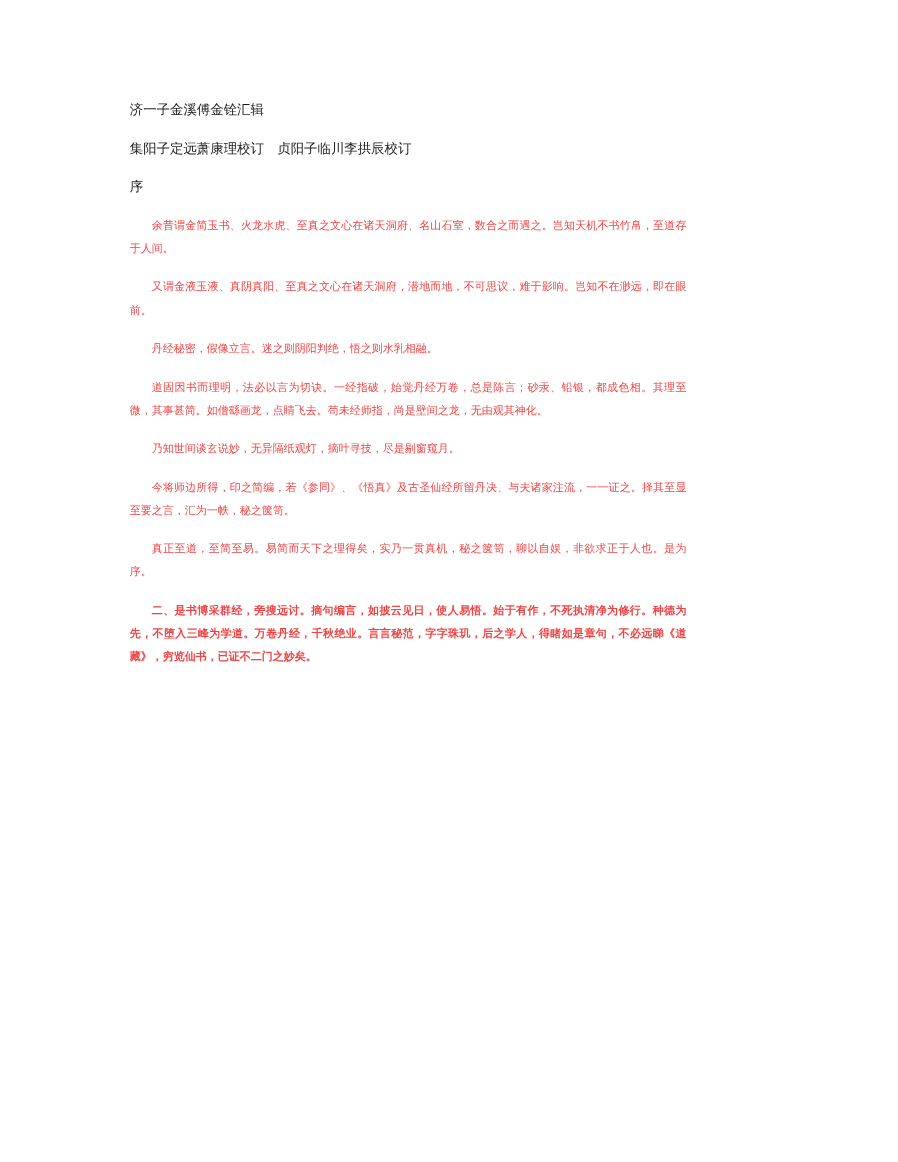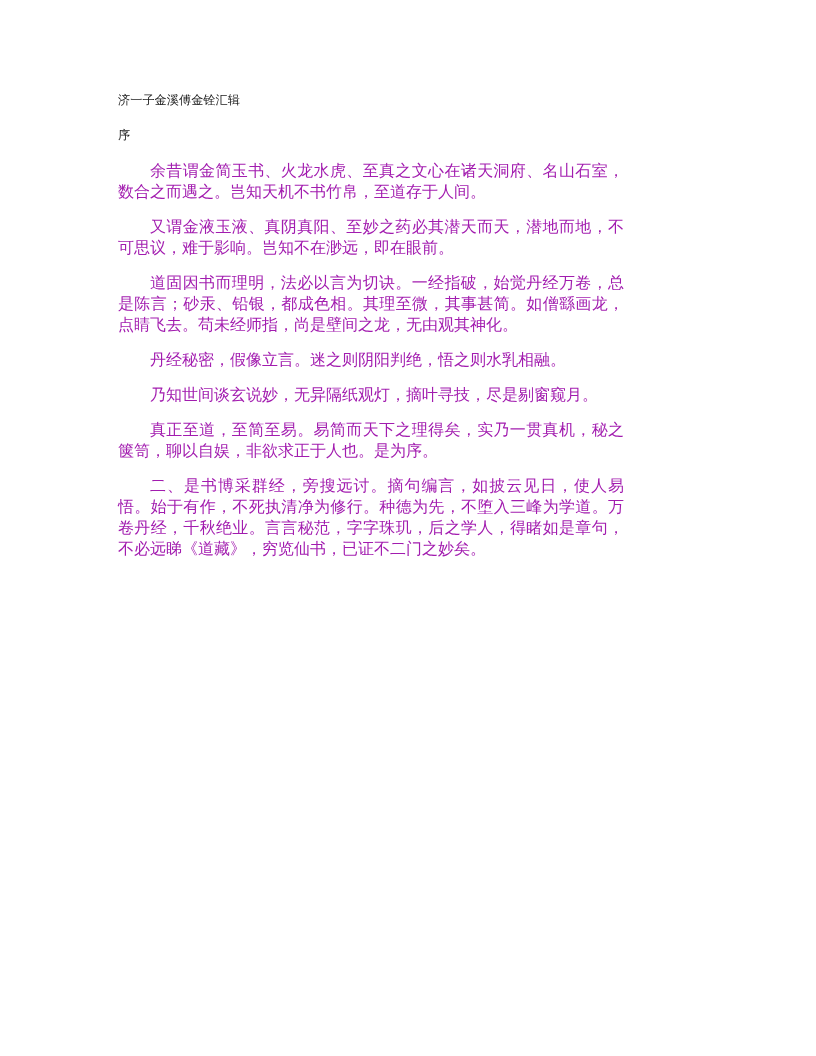--- a/index.html
+++ b/index.html
@@ -29,46 +29,49 @@
     color: #1a1a1a;
   }
   .section-title {
     font-size: 12.2px;
     line-height: 21px;
     margin: 0 0 14px 0;
     text-align: left;
     color: #1a1a1a;
   }
   .body-para {
-    font-size: 16px;
+    font-size: 10px;
     line-height: 21px;
     margin: 0 0 14px 0;
     text-align: justify;
     text-justify: inter-character;
     text-indent: 2em;
-    color: #a21caf;
+    color: #ef4444;
   }
   .body-para:last-child {
     margin-bottom: 0;
+    font-weight: bold;
   }
 </style>
 </head>
 <body>
 
 <div class="page">
 
   <div class="heading-line">济一子金溪傅金铨汇辑</div>
 
+  <div class="heading-line">集阳子定远萧康理校订　贞阳子临川李拱辰校订</div>
 
 
   <div class="section-title">序</div>
 
   <p class="body-para">余昔谓金简玉书、火龙水虎、至真之文心在诸天洞府、名山石室，数合之而遇之。岂知天机不书竹帛，至道存于人间。</p>
-  <p class="body-para">又谓金液玉液、真阴真阳、至妙之药必其潜天而天，潜地而地，不可思议，难于影响。岂知不在渺远，即在眼前。</p>
+  <p class="body-para">又谓金液玉液、真阴真阳、至真之文心在诸天洞府，潜地而地，不可思议，难于影响。岂知不在渺远，即在眼前。</p>
+  <p class="body-para">丹经秘密，假像立言。迷之则阴阳判绝，悟之则水乳相融。</p>
   <p class="body-para">道固因书而理明，法必以言为切诀。一经指破，始觉丹经万卷，总是陈言；砂汞、铅银，都成色相。其理至微，其事甚简。如僧繇画龙，点睛飞去。苟未经师指，尚是壁间之龙，无由观其神化。</p>
-  <p class="body-para">丹经秘密，假像立言。迷之则阴阳判绝，悟之则水乳相融。</p>
   <p class="body-para">乃知世间谈玄说妙，无异隔纸观灯，摘叶寻技，尽是剔窗窥月。</p>
+  <p class="body-para">今将师边所得，印之简编，若《参同》、《悟真》及古圣仙经所留丹决、与夫诸家注流，一一证之。择其至显至要之言，汇为一帙，秘之箧笥。</p>
   <p class="body-para">真正至道，至简至易。易简而天下之理得矣，实乃一贯真机，秘之箧笥，聊以自娱，非欲求正于人也。是为序。</p>
 
 
   <p class="body-para">二、是书博采群经，旁搜远讨。摘句编言，如披云见日，使人易悟。始于有作，不死执清净为修行。种德为先，不堕入三峰为学道。万卷丹经，千秋绝业。言言秘范，字字珠玑，后之学人，得睹如是章句，不必远睇《道藏》，穷览仙书，已证不二门之妙矣。</p>
 
 </div>
 
 </body></html>

